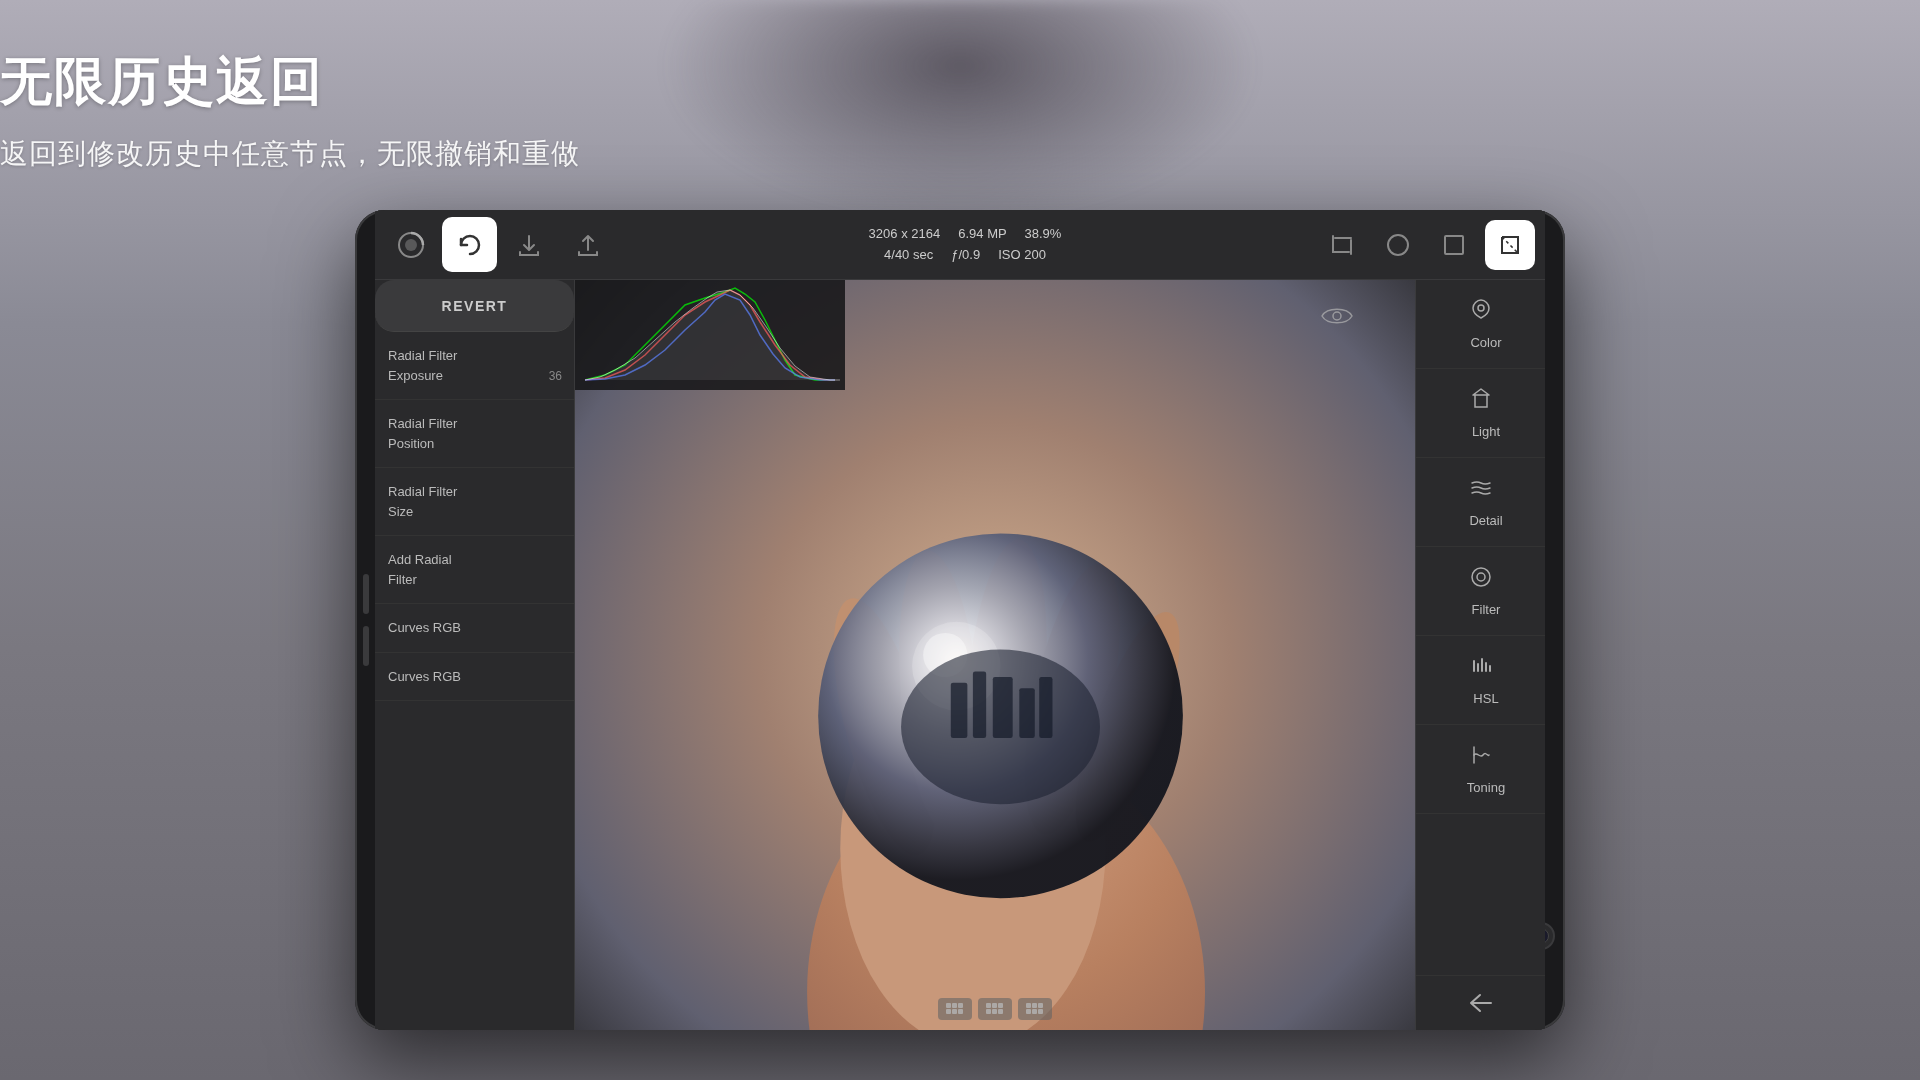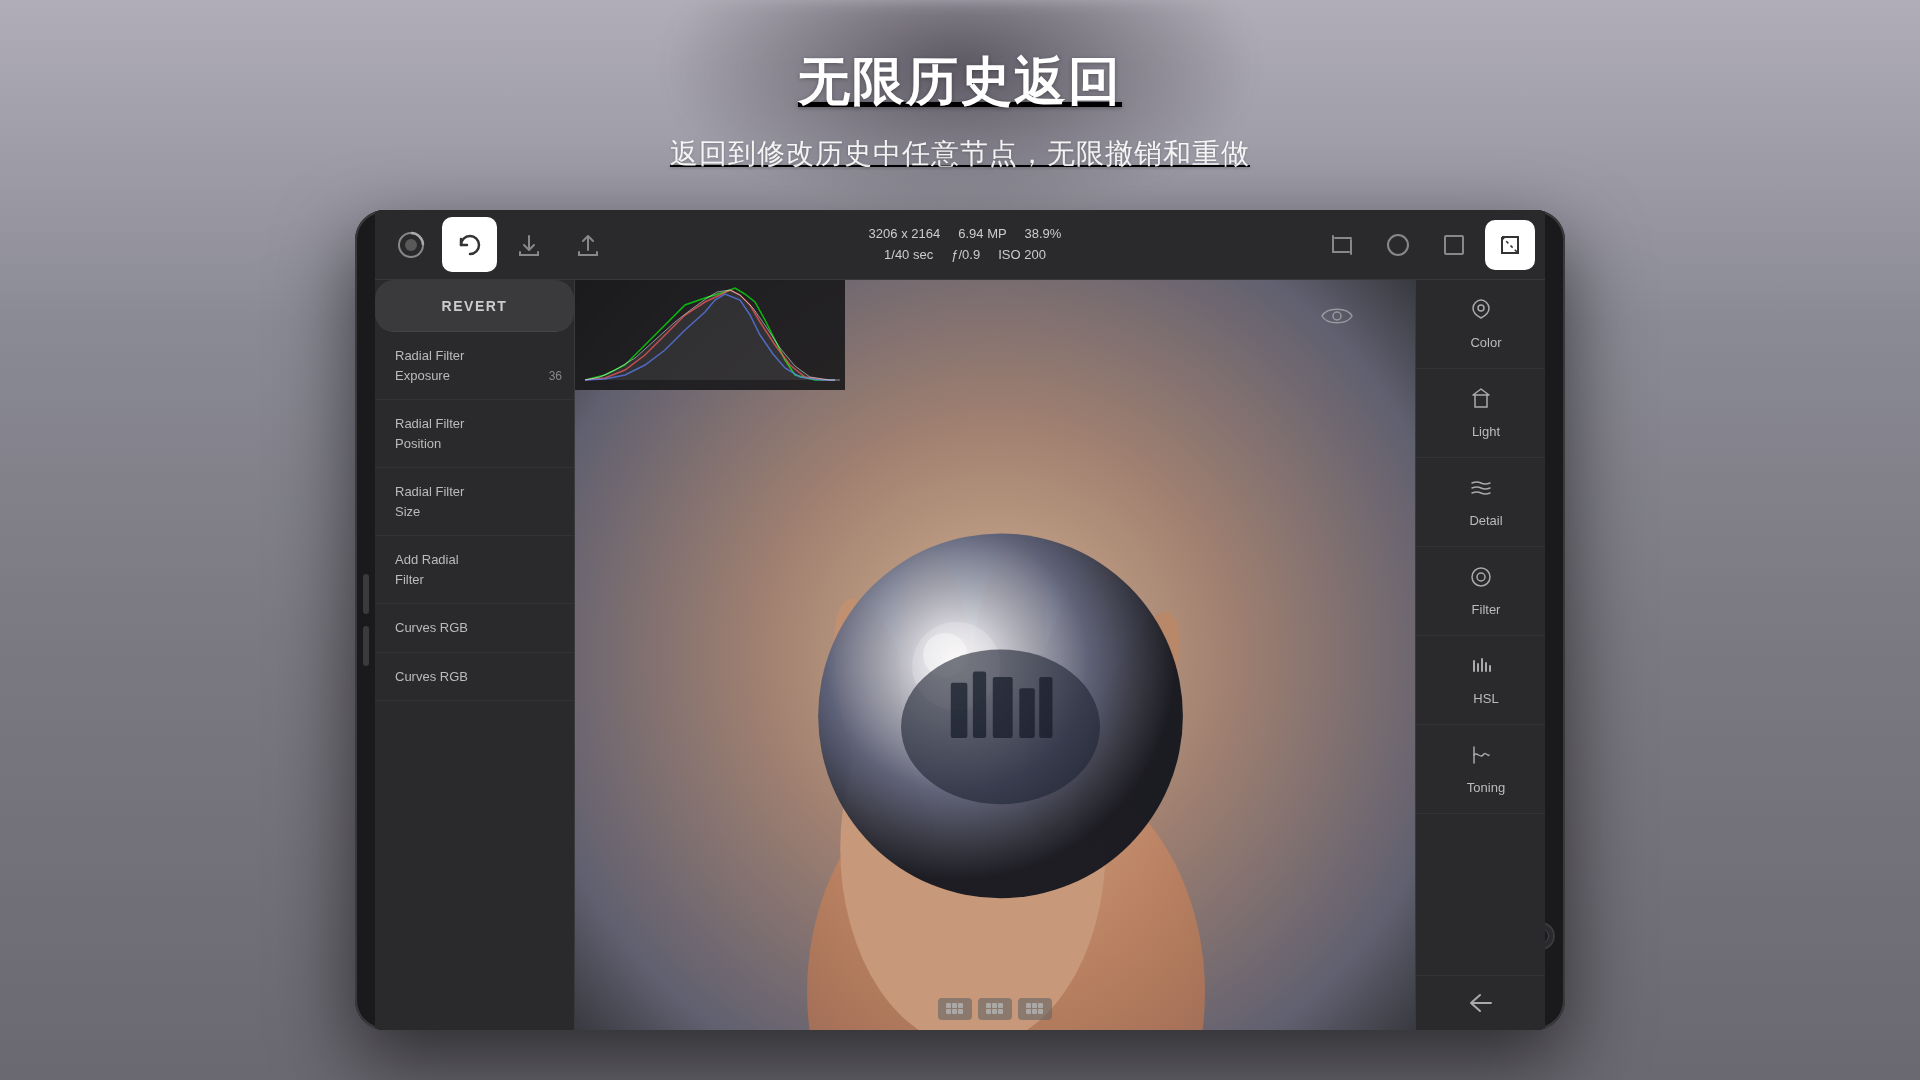--- a/index.html
+++ b/index.html
@@ -23,24 +23,23 @@
 
     
     .top-text {
       position: absolute;
       top: 0;
       left: 0;
       right: 0;
       height: 220px;
       display: flex;
       flex-direction: column;
-      align-items: center;
+      align-items: flex-start;
       justify-content: center;
       z-index: 2;
-      text-decoration: underline;
     }
 
     .main-title {
       font-size: 52px;
       font-weight: 600;
       color: white;
       letter-spacing: 2px;
       text-shadow: 0 1px 4px rgba(0,0,0,0.3);
       margin-bottom: 18px;
     }
@@ -230,21 +229,21 @@
       color: #ccc;
       font-size: 14px;
       font-weight: 600;
       letter-spacing: 1.5px;
       border-bottom: 1px solid #444;
       cursor: pointer;
       border-radius: 19px;
     }
 
     .history-item {
-      padding: 14px 20px;
+      padding: 14px 13px;
       border-bottom: 1px solid #333;
       color: #bbb;
       font-size: 13px;
       line-height: 1.5;
       cursor: pointer;
       position: relative;
     }
 
     .history-item .item-value {
       position: absolute;
@@ -426,21 +425,21 @@
 
       <div class="toolbar-center">
         <div>
           <span>3206 x 2164</span>
           &nbsp;&nbsp;&nbsp;
           <span>6.94 MP</span>
           &nbsp;&nbsp;&nbsp;
           <span>38.9%</span>
         </div>
         <div>
-          <span>1/40 sec</span>
+          <span>4/40 sec</span>
           &nbsp;&nbsp;&nbsp;
           <span>ƒ/0.9</span>
           &nbsp;&nbsp;&nbsp;
           <span>ISO 200</span>
         </div>
       </div>
 
       <div class="toolbar-right">
 
         <div class="tool-btn">

